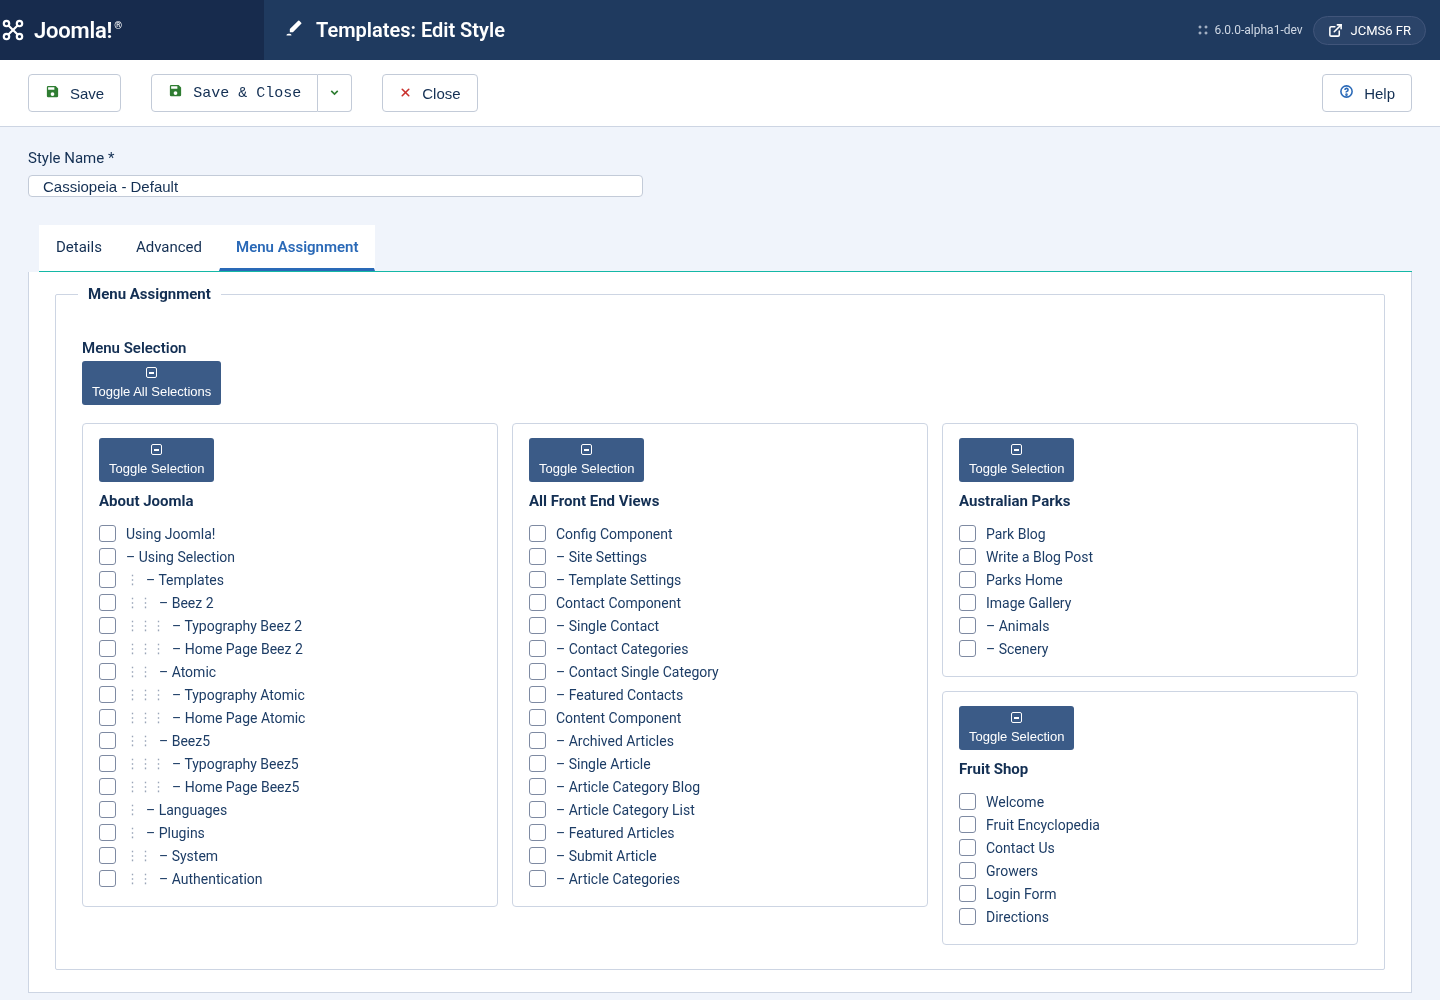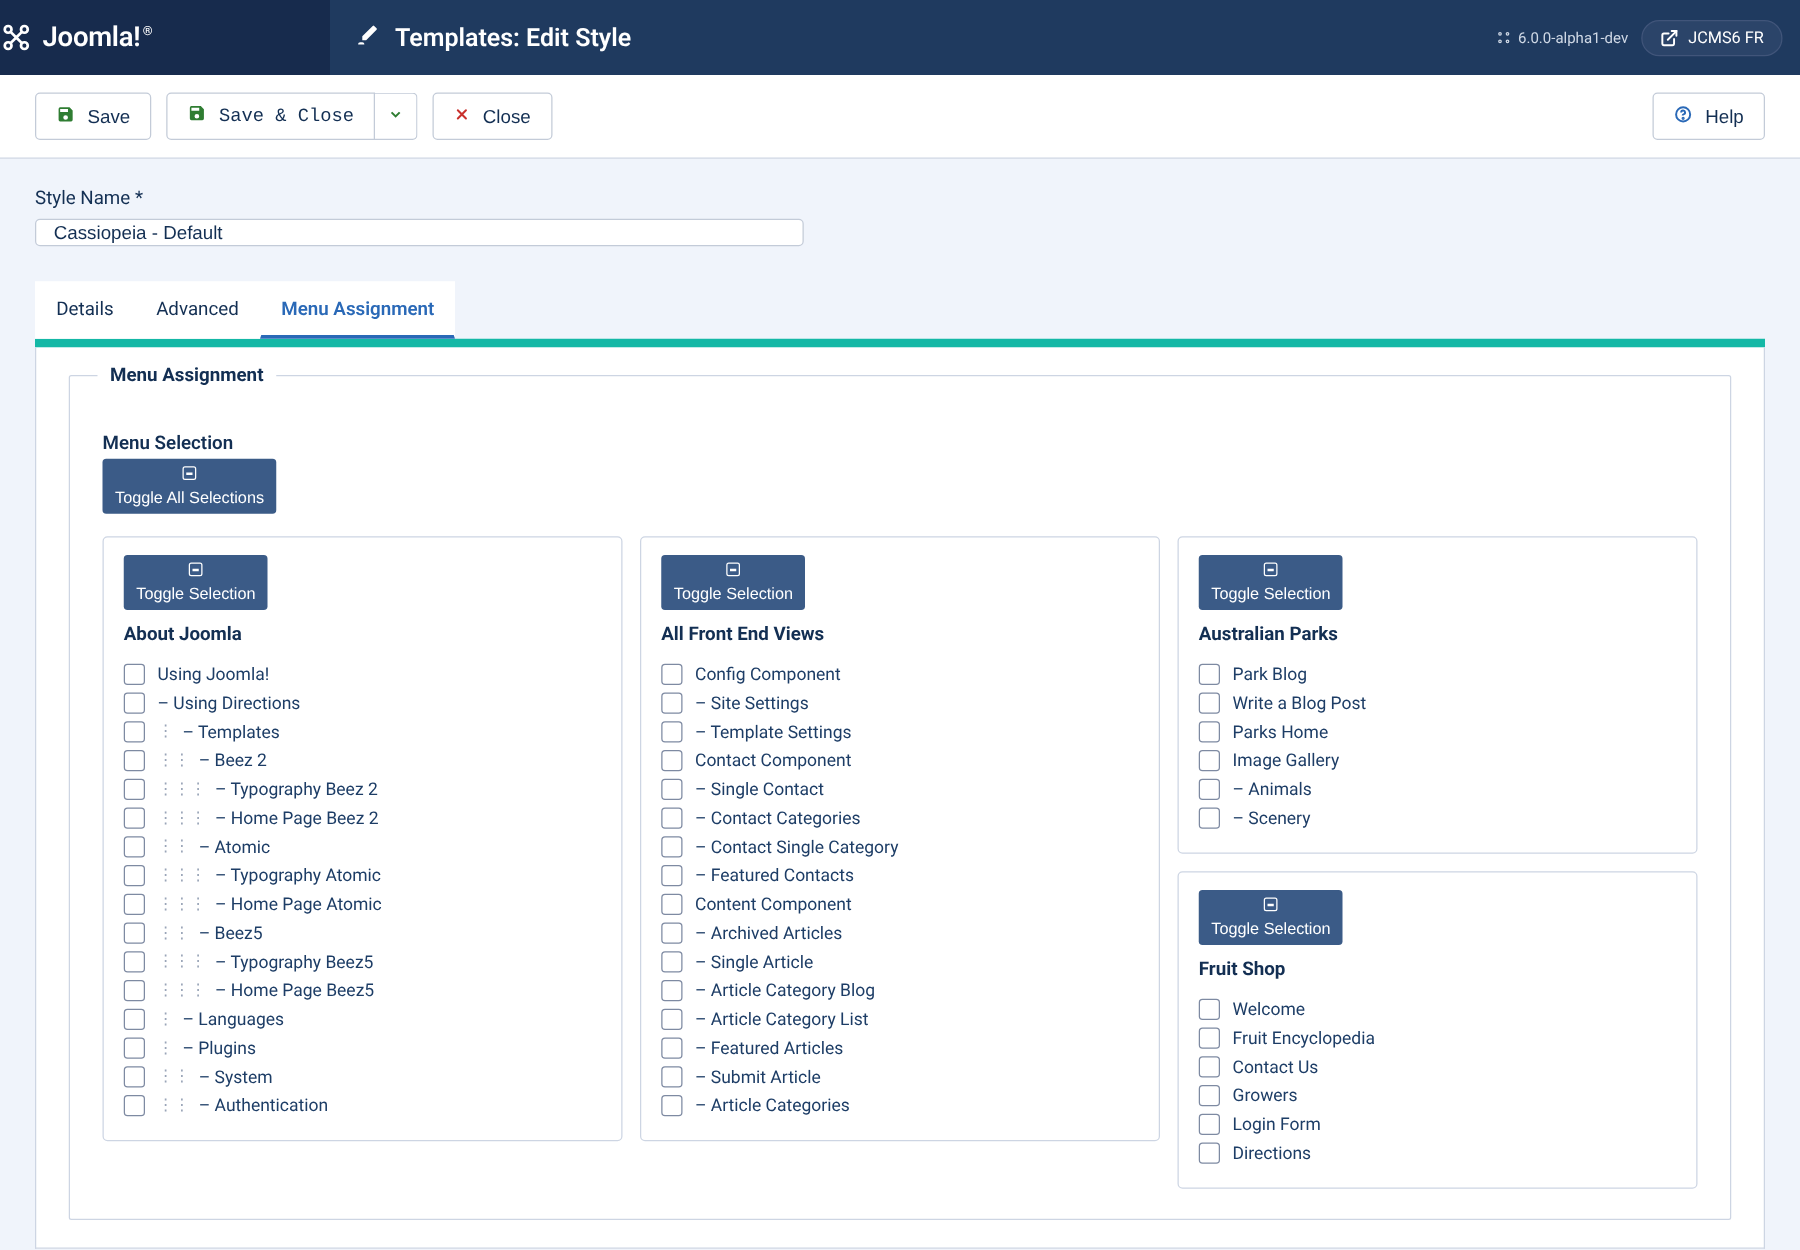--- a/index.html
+++ b/index.html
@@ -64,21 +64,21 @@
   color: #fff;
   font-size: 13px;
 }
 .site-pill svg { display: block; }
 
 .toolbar {
   background: #fff;
   border-bottom: 1px solid #cdd5e3;
   padding: 14px 28px;
   display: flex;
-  gap: 12px;
+  gap: 30px;
 }
 .toolbar-spacer { flex: 1; }
 .btn {
   background: #fff;
   border: 1px solid #c3cbd8;
   border-radius: 4px;
   height: 38px;
   padding: 0 16px;
   display: flex;
   align-items: center;
@@ -107,23 +107,24 @@
   border: 1px solid #c3cbd8;
   border-radius: 4px;
   padding: 0 14px;
   font-size: 15px;
   color: #132f53;
   background: #fff;
 }
 
 .tabs-wrap {
   margin-top: 28px;
-  border-bottom: 7px solid #14b8a6;
+  border-bottom: 1px solid #14b8a6;
   display: flex;
   background: transparent;
+  margin-left: 11px;
 }
 .tab {
   padding: 12px 16px;
   font-size: 15px;
   color: #132f53;
   background: #fff;
   cursor: pointer;
   border: 1px solid transparent;
   border-bottom: none;
 }
@@ -362,21 +363,21 @@
             <div class="card"><button class="toggle-btn">
                 <span class="toggle-box"></span>
                 <span>Toggle Selection</span>
               </button><div class="card-title">About Joomla</div><ul class="menu-items">
                 <li class="menu-item">
                   <span class="cb"></span>
                   <span class="mi-label">Using Joomla!</span>
                 </li>
                 <li class="menu-item">
                   <span class="cb"></span>
-                  <span class="mi-label">– Using Directions</span>
+                  <span class="mi-label">– Using Selection</span>
                 </li>
                 <li class="menu-item">
                   <span class="cb"></span>
                   <span class="indent-dots">
                     <span></span>
                   </span>
                   <span class="mi-label">– Templates</span>
                 </li>
                 <li class="menu-item">
                   <span class="cb"></span>

